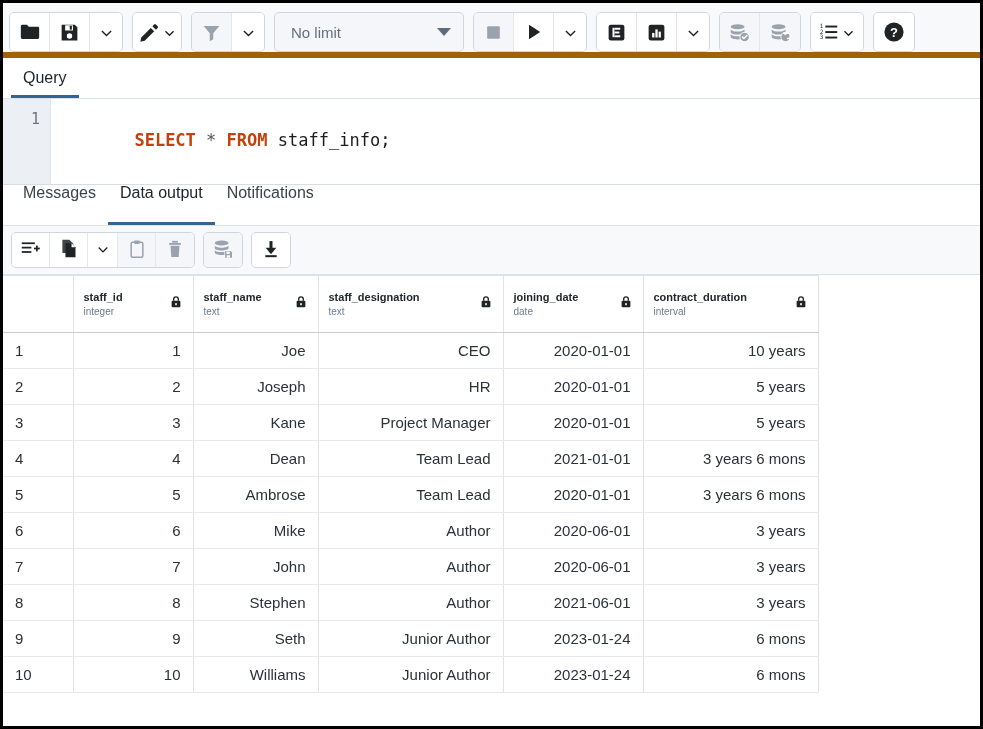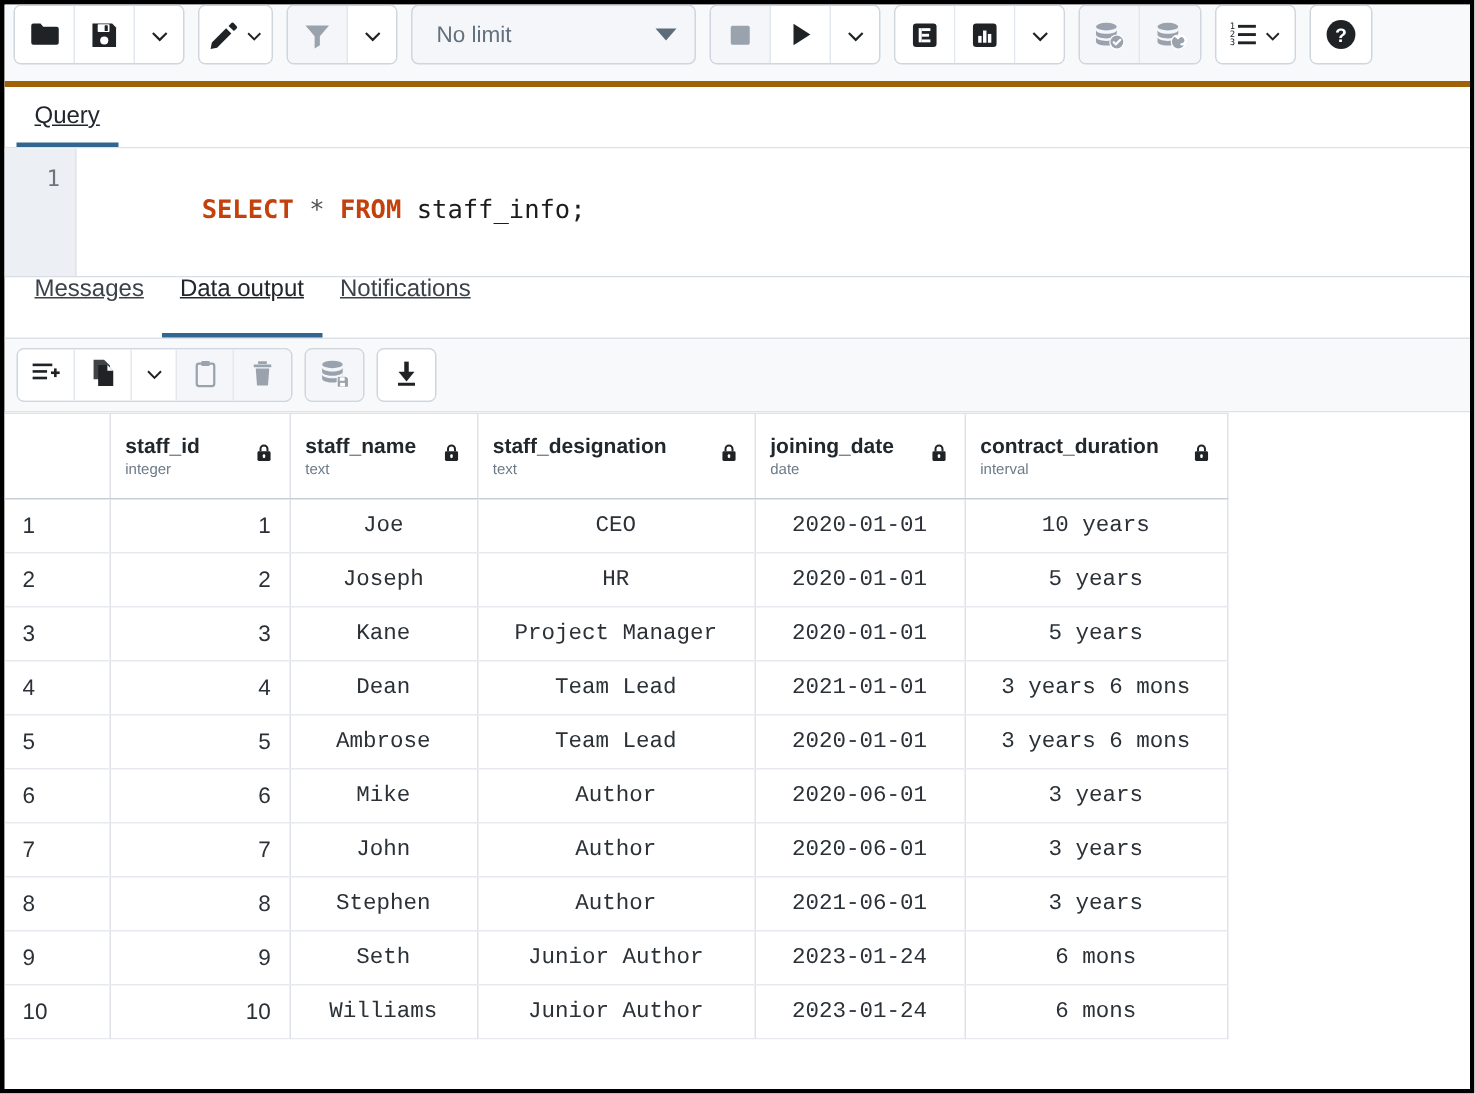--- a/index.html
+++ b/index.html
@@ -18,23 +18,23 @@
     border: 3px solid #000000;
     background: #ffffff;
     overflow: hidden;
   }
 
   
   .toolbar {
     height: 55px;
     box-sizing: border-box;
     background: #f7f9fb;
-    border-bottom: 4px solid #a16207;
-    display: flex;
-    align-items: flex-start;
+    border-bottom: 6px solid #a16207;
+    display: flex;
+    align-items: flex-end;
     padding: 0 6px;
     gap: 9px;
   }
   .btn-group {
     display: flex;
     align-items: center;
     border: 1px solid #cfd6de;
     border-radius: 5px;
     background: #ffffff;
     overflow: hidden;
@@ -92,21 +92,20 @@
     border-bottom: 1px solid #dde2e8;
     padding-left: 8px;
   }
   .tab {
     padding: 0 12px 9px 12px;
     font-size: 16px;
     color: #3b4249;
     cursor: pointer;
     border-bottom: 3px solid transparent;
     line-height: 1;
-    text-decoration: underline;
   }
   .tab.active {
     color: #20262c;
     border-bottom-color: #326690;
   }
 
   
   .editor {
     display: flex;
     height: 85px;
@@ -204,21 +203,21 @@
     padding: 0 10px;
     text-align: left;
   }
   .hcell {
     display: flex;
     align-items: center;
     justify-content: space-between;
     gap: 6px;
   }
   .hname {
-    font-size: 14px;
+    font-size: 11px;
     font-weight: bold;
     color: #22272c;
     line-height: 1.3;
     white-space: nowrap;
   }
   .htype {
     font-size: 10px;
     font-weight: normal;
     color: #6d7b89;
     line-height: 1.3;
@@ -239,21 +238,21 @@
   table.grid tbody td {
     height: 36px;
     font-size: 15px;
     color: #2b3137;
     padding: 0 12px;
     white-space: nowrap;
     overflow: hidden;
     text-overflow: ellipsis;
   }
   td.num { text-align: right; }
-  td.txt { text-align: center; font-family: Liberation Mono, monospace; }
+  td.txt { text-align: right; }
 </style>
 </head>
 <body>
 
 <div id="app">
 
   <div class="toolbar">
     <div class="btn-group">
       <button class="tbtn">
         <span>

